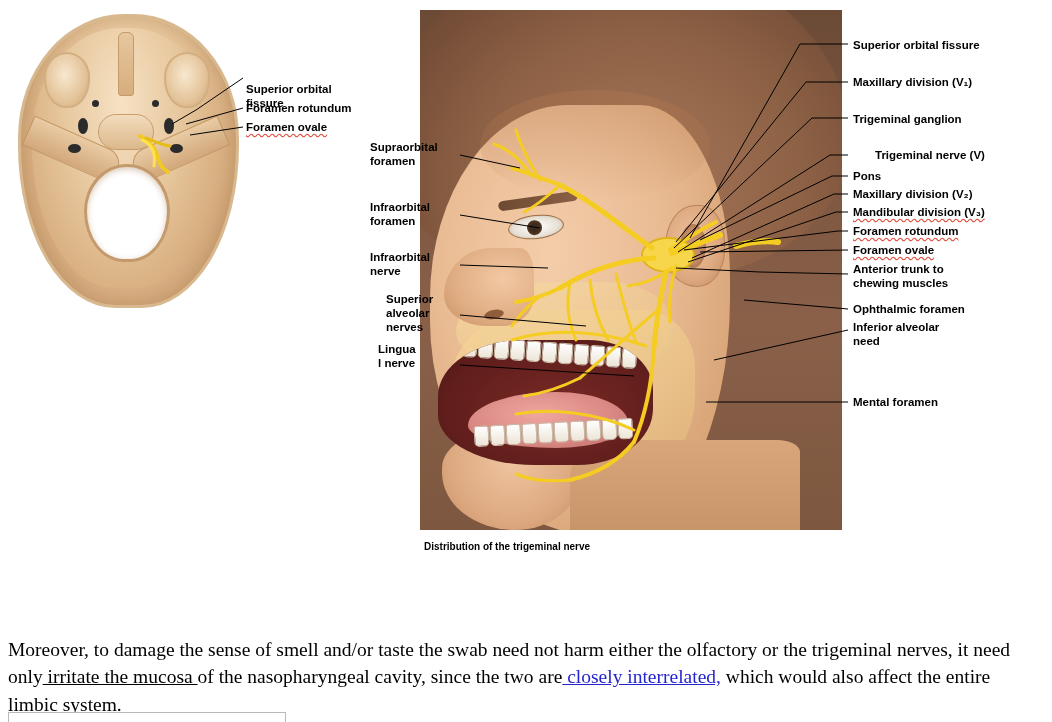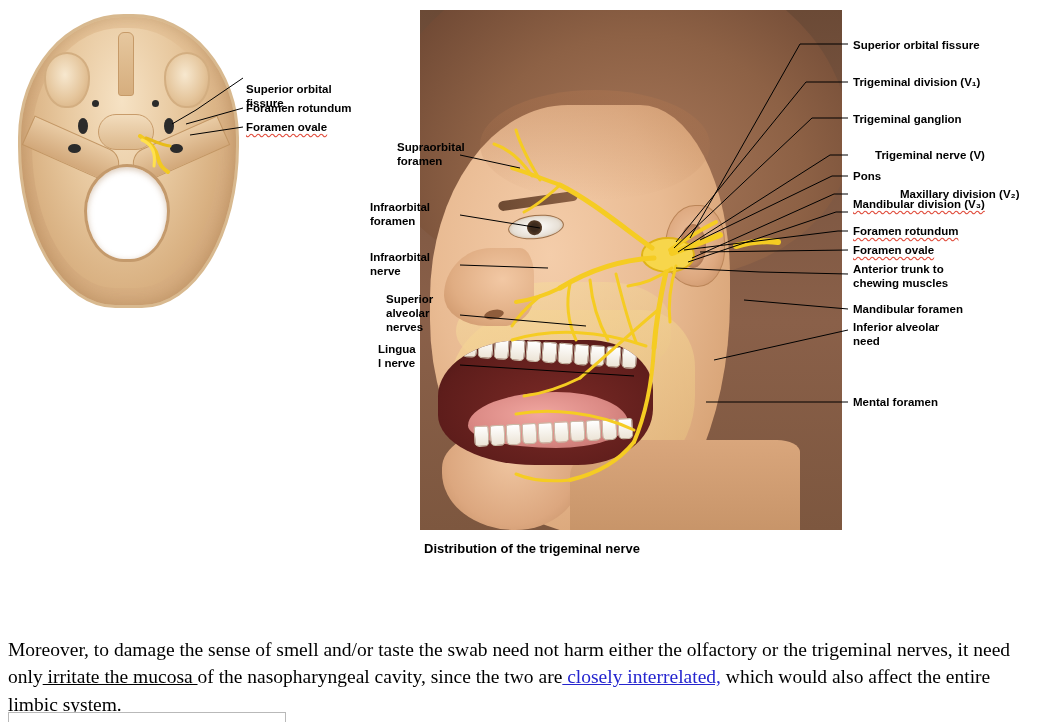--- a/index.html
+++ b/index.html
@@ -271,21 +271,21 @@
     white-space: pre-line;
   }
   .lbl.spell {
     text-decoration: underline wavy #e04a3a;
     text-underline-offset: 2px;
   }
   .caption {
     position: absolute;
     left: 424px;
     top: 541px;
-    font-size: 13px;
+    font-size: 10px;
     font-weight: bold;
     color: #000;
   }
   
   #paragraph {
     position: absolute;
     left: 8px;
     top: 616px;
     width: 1036px;
     font-family: "Liberation Serif", serif;
@@ -454,44 +454,44 @@
       <path d="M848,330 L714,360"></path>
       <path d="M848,402 L706,402"></path>
     </g>
   </svg>
 
   <div class="lbl" style="left:246px; top:82px;">Superior  orbital
 fissure</div>
   <div class="lbl" style="left:246px; top:101px;">Foramen   rotundum</div>
   <div class="lbl spell" style="left:246px; top:120px;">Foramen ovale</div>
 
-  <div class="lbl" style="left:370px; top:140px;margin-left:27px;">Supraorbital
+  <div class="lbl" style="left:370px; top:140px;">Supraorbital
 foramen</div>
   <div class="lbl" style="left:370px; top:200px;">Infraorbital
 foramen</div>
   <div class="lbl" style="left:370px; top:250px;">Infraorbital
 nerve</div>
   <div class="lbl" style="left:370px; top:292px;margin-left:16px;">Superior
 alveolar
 nerves</div>
   <div class="lbl" style="left:370px; top:342px;margin-left:8px;">Lingua
 l nerve</div>
 
   <div class="lbl" style="left:853px; top:38px;">Superior orbital fissure</div>
-  <div class="lbl" style="left:853px; top:75px;">Trigeminal division (V₁)</div>
+  <div class="lbl" style="left:853px; top:75px;">Maxillary division (V₁)</div>
   <div class="lbl" style="left:853px; top:112px;text-align:right;">Trigeminal ganglion</div>
   <div class="lbl" style="left:853px; top:148px;margin-left:22px;">Trigeminal nerve (V)</div>
   <div class="lbl" style="left:853px; top:169px;">Pons</div>
-  <div class="lbl" style="left:900px; top:187px;">Maxillary division (V₂)</div>
-  <div class="lbl spell" style="left:853px; top:197px;">Mandibular division (V₃)</div>
+  <div class="lbl" style="left:853px; top:187px;">Maxillary division (V₂)</div>
+  <div class="lbl spell" style="left:853px; top:205px;">Mandibular division (V₃)</div>
   <div class="lbl spell" style="left:853px; top:224px;">Foramen rotundum</div>
   <div class="lbl spell" style="left:853px; top:243px;">Foramen ovale</div>
   <div class="lbl" style="left:853px; top:262px;">Anterior trunk to
 chewing muscles</div>
-  <div class="lbl" style="left:853px; top:302px;">Mandibular foramen</div>
+  <div class="lbl" style="left:853px; top:302px;">Ophthalmic foramen</div>
   <div class="lbl" style="left:853px; top:320px;">Inferior alveolar
 need</div>
   <div class="lbl" style="left:853px; top:395px;">Mental foramen</div>
 
   <div class="caption">Distribution of the trigeminal nerve</div>
 </div>
 
 <p id="paragraph"><span>Moreover, to damage the sense of smell and/or taste the swab need not harm either the olfactory or the trigeminal nerves, it need only</span><span class="ulink"> irritate the mucosa </span><span>of the nasopharyngeal cavity, since the two are</span><span class="blue"> closely interrelated,</span><span> which would also affect the entire limbic system.</span></p>
 
 <div class="cursor-box"></div>

